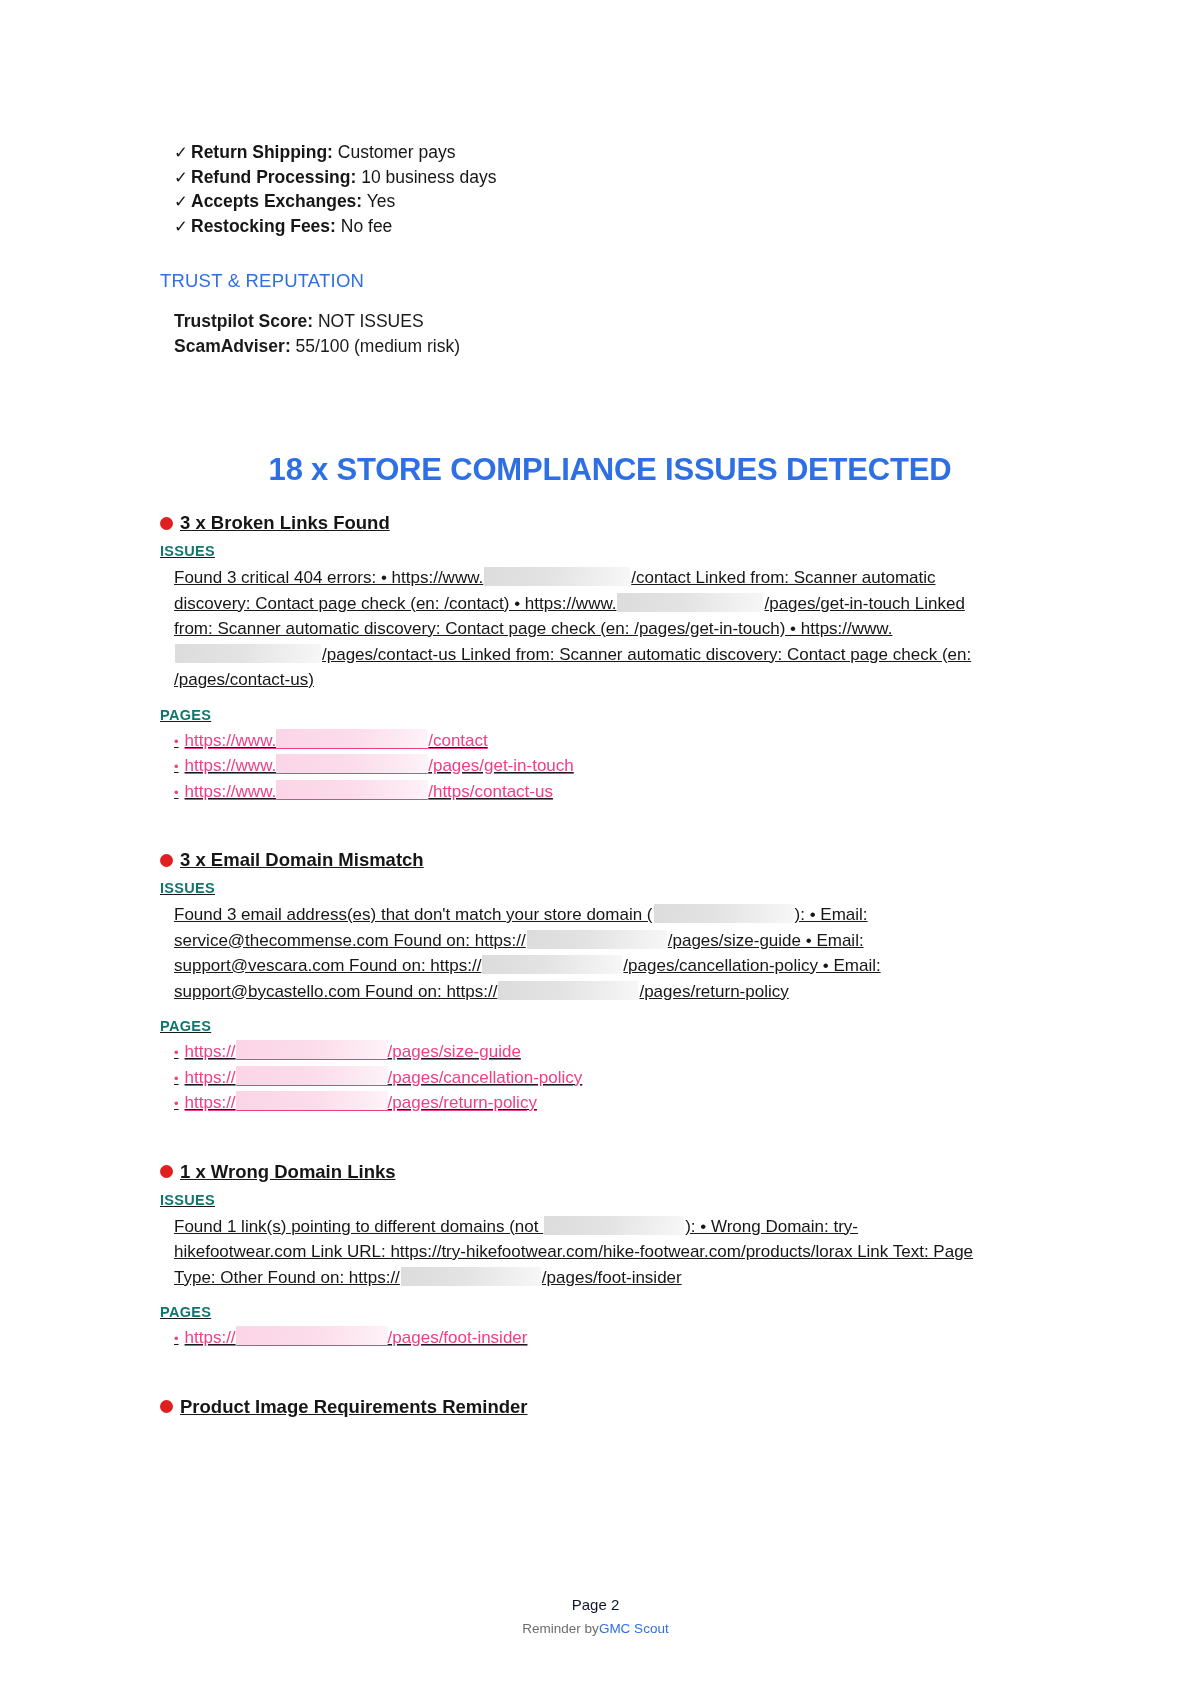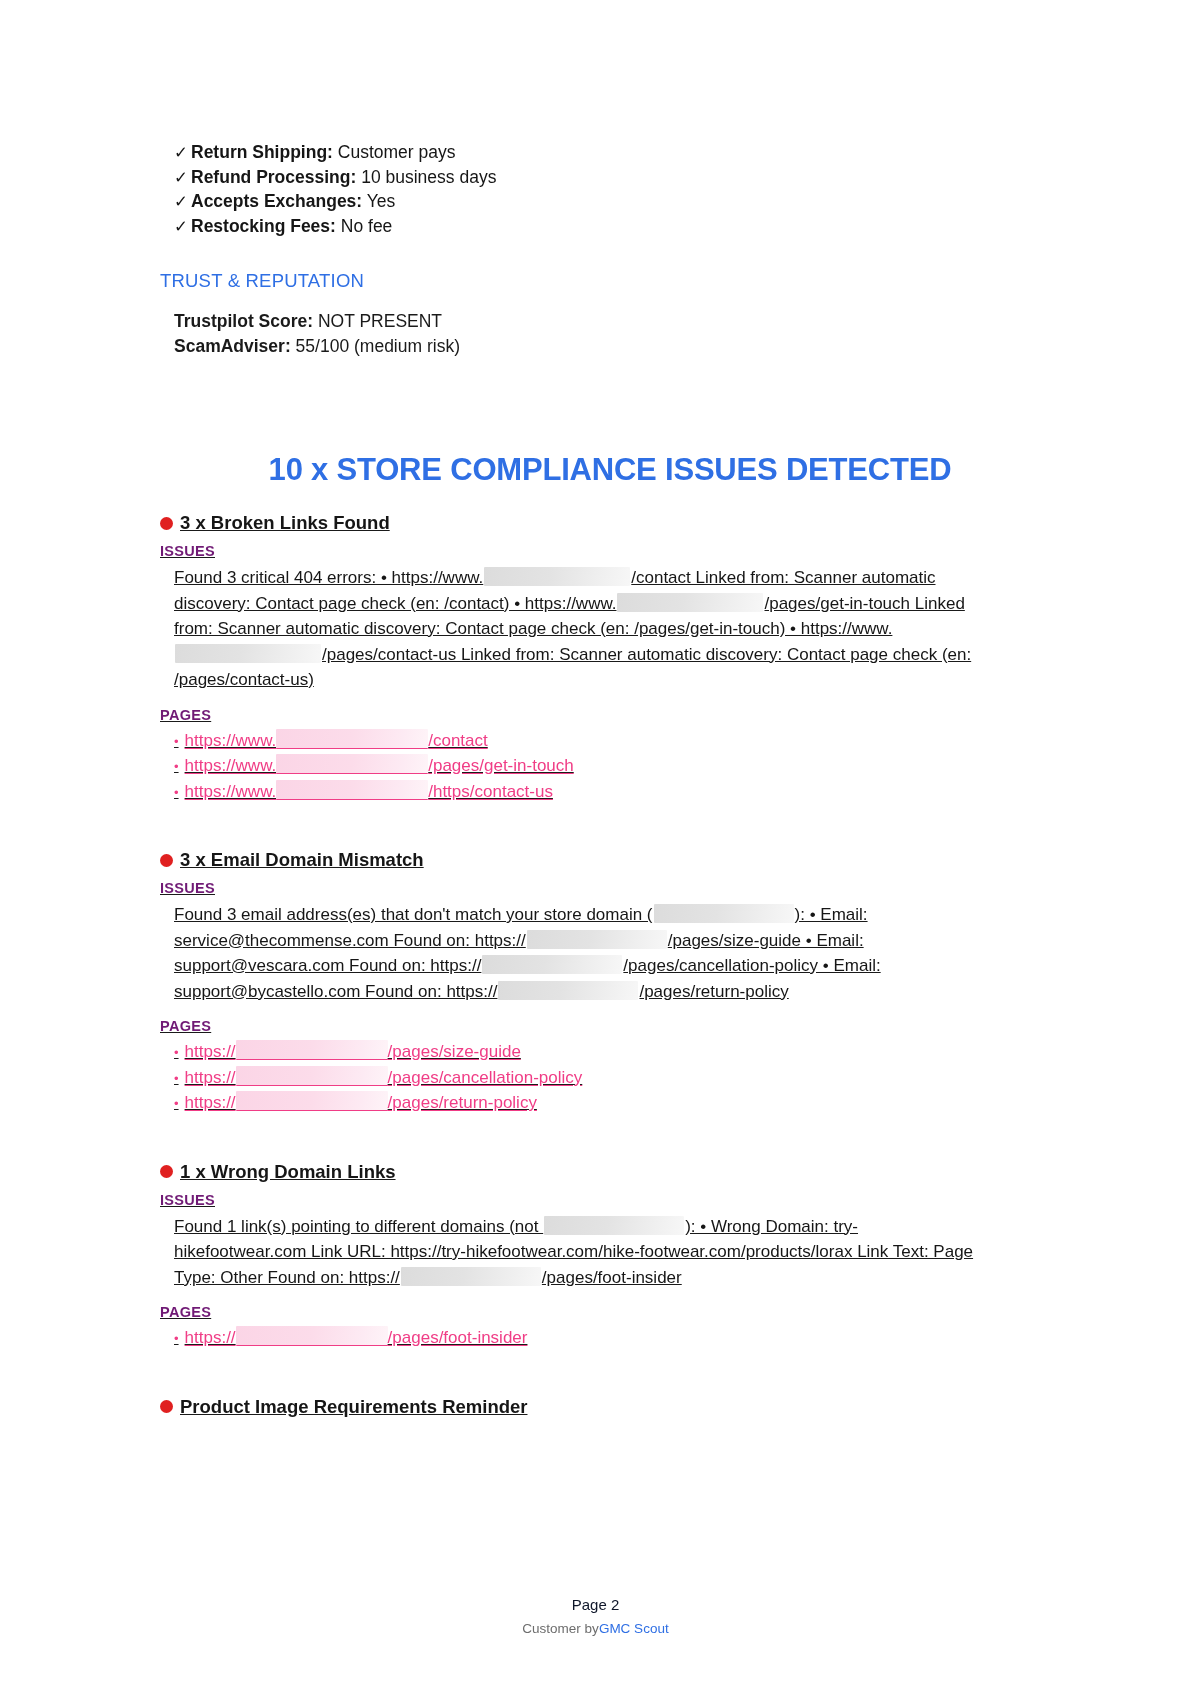--- a/index.html
+++ b/index.html
@@ -118,21 +118,21 @@
     height: 13px;
     border-radius: 50%;
     background: #e02020;
     display: inline-block;
     flex: 0 0 auto;
     position: relative;
     top: 0px;
   }
 
   .sub-label {
-    color: #701a75;
+    color: #0f766e;
     font-weight: bold;
     font-size: 14.5px;
     letter-spacing: 0.3px;
     margin: 0 0 6px 0;
   }
   .sub-label.pages { margin-top: 14px; }
 
   .issue-body {
     margin: 0 0 0 14px;
     font-size: 17px;
@@ -214,25 +214,25 @@
 
     <div class="checklist" id="checklist">
         <div class="check-row"><span class="check-mark">✓</span><span class="check-label">Return Shipping:</span> <span class="check-value">Customer pays</span></div>
         <div class="check-row"><span class="check-mark">✓</span><span class="check-label">Refund Processing:</span> <span class="check-value">10 business days</span></div>
         <div class="check-row"><span class="check-mark">✓</span><span class="check-label">Accepts Exchanges:</span> <span class="check-value">Yes</span></div>
         <div class="check-row"><span class="check-mark">✓</span><span class="check-label">Restocking Fees:</span> <span class="check-value">No fee</span></div>
       </div>
 
     <div class="section-heading">TRUST &amp; REPUTATION</div>
     <div class="kv-block" id="trust-rows">
-        <div class="kv-row"><span class="kv-key">Trustpilot Score:</span> <span class="kv-val">NOT PRESENT</span></div>
+        <div class="kv-row"><span class="kv-key">Trustpilot Score:</span> <span class="kv-val">NOT ISSUES</span></div>
         <div class="kv-row"><span class="kv-key">ScamAdviser:</span> <span class="kv-val">55/100 (medium risk)</span></div>
       </div>
 
-    <div class="big-title">10 x STORE COMPLIANCE ISSUES DETECTED</div>
+    <div class="big-title">18 x STORE COMPLIANCE ISSUES DETECTED</div>
 
     <div class="issues-area" id="issues-area">
         <div class="issue-group">
           <div class="issue-title">
             <span class="dot"></span>
             <span>3 x Broken Links Found</span>
           </div>
           <div class="sub-label">ISSUES</div>
           <div class="issue-body">Found 3 critical 404 errors: • https://www.<span class="redact" style="width: 146px;"></span>/contact Linked from: Scanner automatic discovery: Contact page check (en: /contact) • https://www.<span class="redact" style="width: 146px;"></span>/pages/get-in-touch Linked from: Scanner automatic discovery: Contact page check (en: /pages/get-in-touch) • https://www.<span class="redact" style="width: 146px;"></span>/pages/contact-us Linked from: Scanner automatic discovery: Contact page check (en: /pages/contact-us)</div>
           <div class="sub-label pages">PAGES</div>
@@ -273,16 +273,16 @@
             <span class="dot"></span>
             <span>Product Image Requirements Reminder</span>
           </div>
         </div>
       </div>
 
   </div>
 
   <div class="footer">
     <div class="page-num">Page 2</div>
-    <div class="powered"><span>Customer by</span><span class="brand">GMC Scout</span></div>
+    <div class="powered"><span>Reminder by</span><span class="brand">GMC Scout</span></div>
   </div>
 
 </div>
 
 </body></html>

